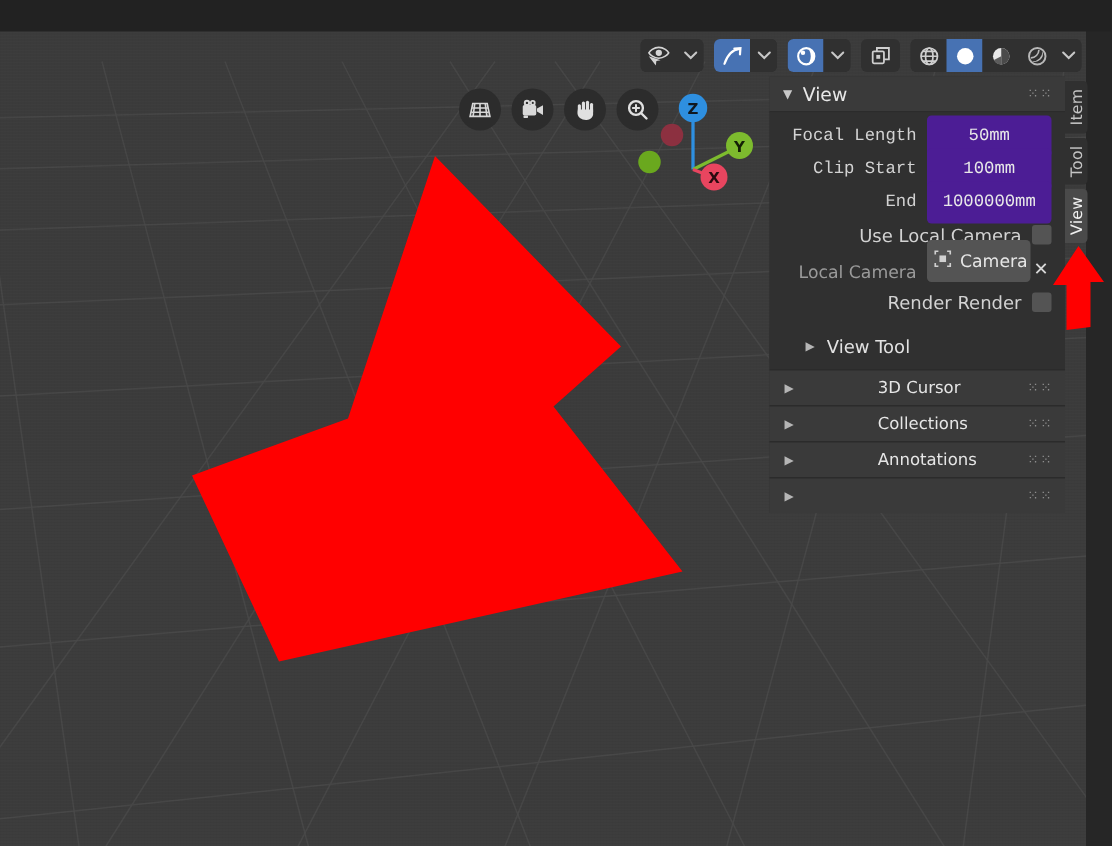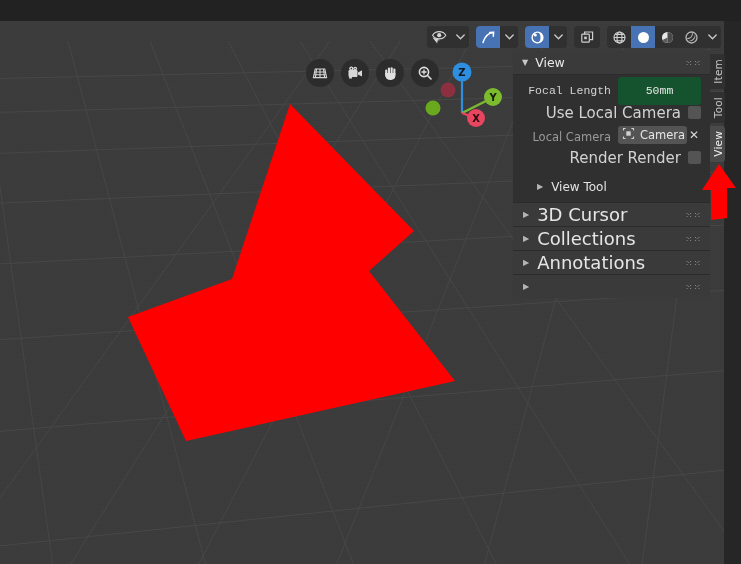--- a/index.html
+++ b/index.html
@@ -142,51 +142,51 @@
     text-align: right;
     padding-right: 7px;
     font-size: 11.5px;
     color: #d2d2d2;
     white-space: nowrap;
   }
   .prop-label.dim { color: #9a9a9a; }
   .prop-field {
     flex: 1 1 auto;
     height: 28px;
-    background: #14532d;
+    background: #4c1d95;
     border-radius: 3px;
     display: flex; align-items: center; justify-content: center;
     font-size: 11.5px;
     color: #e8e8e8;
     cursor: text;
   }
   .chk {
     width: 13px; height: 13px;
     background: #545454;
     border-radius: 2px;
     cursor: pointer;
   }
   .row-chk {
     display: flex; align-items: center;
     height: 19px; margin-bottom: 3px;
     padding-right: 9px;
     justify-content: flex-end;
     gap: 7px;
   }
-  .row-chk .lbl { font-size: 15px; color: #d2d2d2; }
+  .row-chk .lbl { font-size: 12px; color: #d2d2d2; }
 
   
   .cam-row {
     display: flex; align-items: flex-end;
     height: 19px; margin-bottom: 4px;
     padding-right: 9px;
   }
   .cam-field {
     flex: 1 1 auto;
-    height: 18px;
+    height: 28px;
     background: #545454;
     border-radius: 3px;
     display: flex; align-items: center;
     padding: 0 2px 0 4px;
     gap: 5px;
     cursor: pointer;
     margin-top: 17px;
   }
   .cam-field .camname { font-size: 11.5px; color: #e6e6e6; flex: 1; text-align: center; }
   .cam-x {
@@ -209,21 +209,21 @@
 
   .toppanel {
     height: 24px;
     display: flex; align-items: center;
     padding-left: 10px; padding-right: 8px;
     background: #3a3a3a;
     border-top: 1px solid #2b2b2b;
     cursor: pointer;
   }
   .toppanel .tri { font-size: 8px; color: #b5b5b5; margin-right: 8px; }
-  .toppanel .sp-title { font-size: 18px; color: #e6e6e6; }
+  .toppanel .sp-title { font-size: 11px; color: #e6e6e6; margin-left: 48px; }
 
   
   .vtabs {
     position: absolute; left: 710px; top: 54px;
     width: 15px;
     display: flex; flex-direction: column; gap: 3px;
   }
   .vtab {
     width: 15px;
     background: #303030;
@@ -468,21 +468,29 @@
       <span class="grip">⁙⁙</span>
     </div>
 
     <div class="panel-body">
 
       <div class="prop-row">
         <div class="prop-label">Focal Length</div>
         <div class="prop-field">50mm</div>
       </div>
 
-
+      <div class="prop-row">
+        <div class="prop-label">Clip Start</div>
+        <div class="prop-field">100mm</div>
+      </div>
+
+      <div class="prop-row">
+        <div class="prop-label">End</div>
+        <div class="prop-field">1000000mm</div>
+      </div>
 
       <div class="row-chk">
         <span class="lbl">Use Local Camera</span>
         <span class="chk"></span>
       </div>
 
       <div class="cam-row">
         <div class="prop-label dim">Local Camera</div>
         <div class="cam-field">
           <span>

